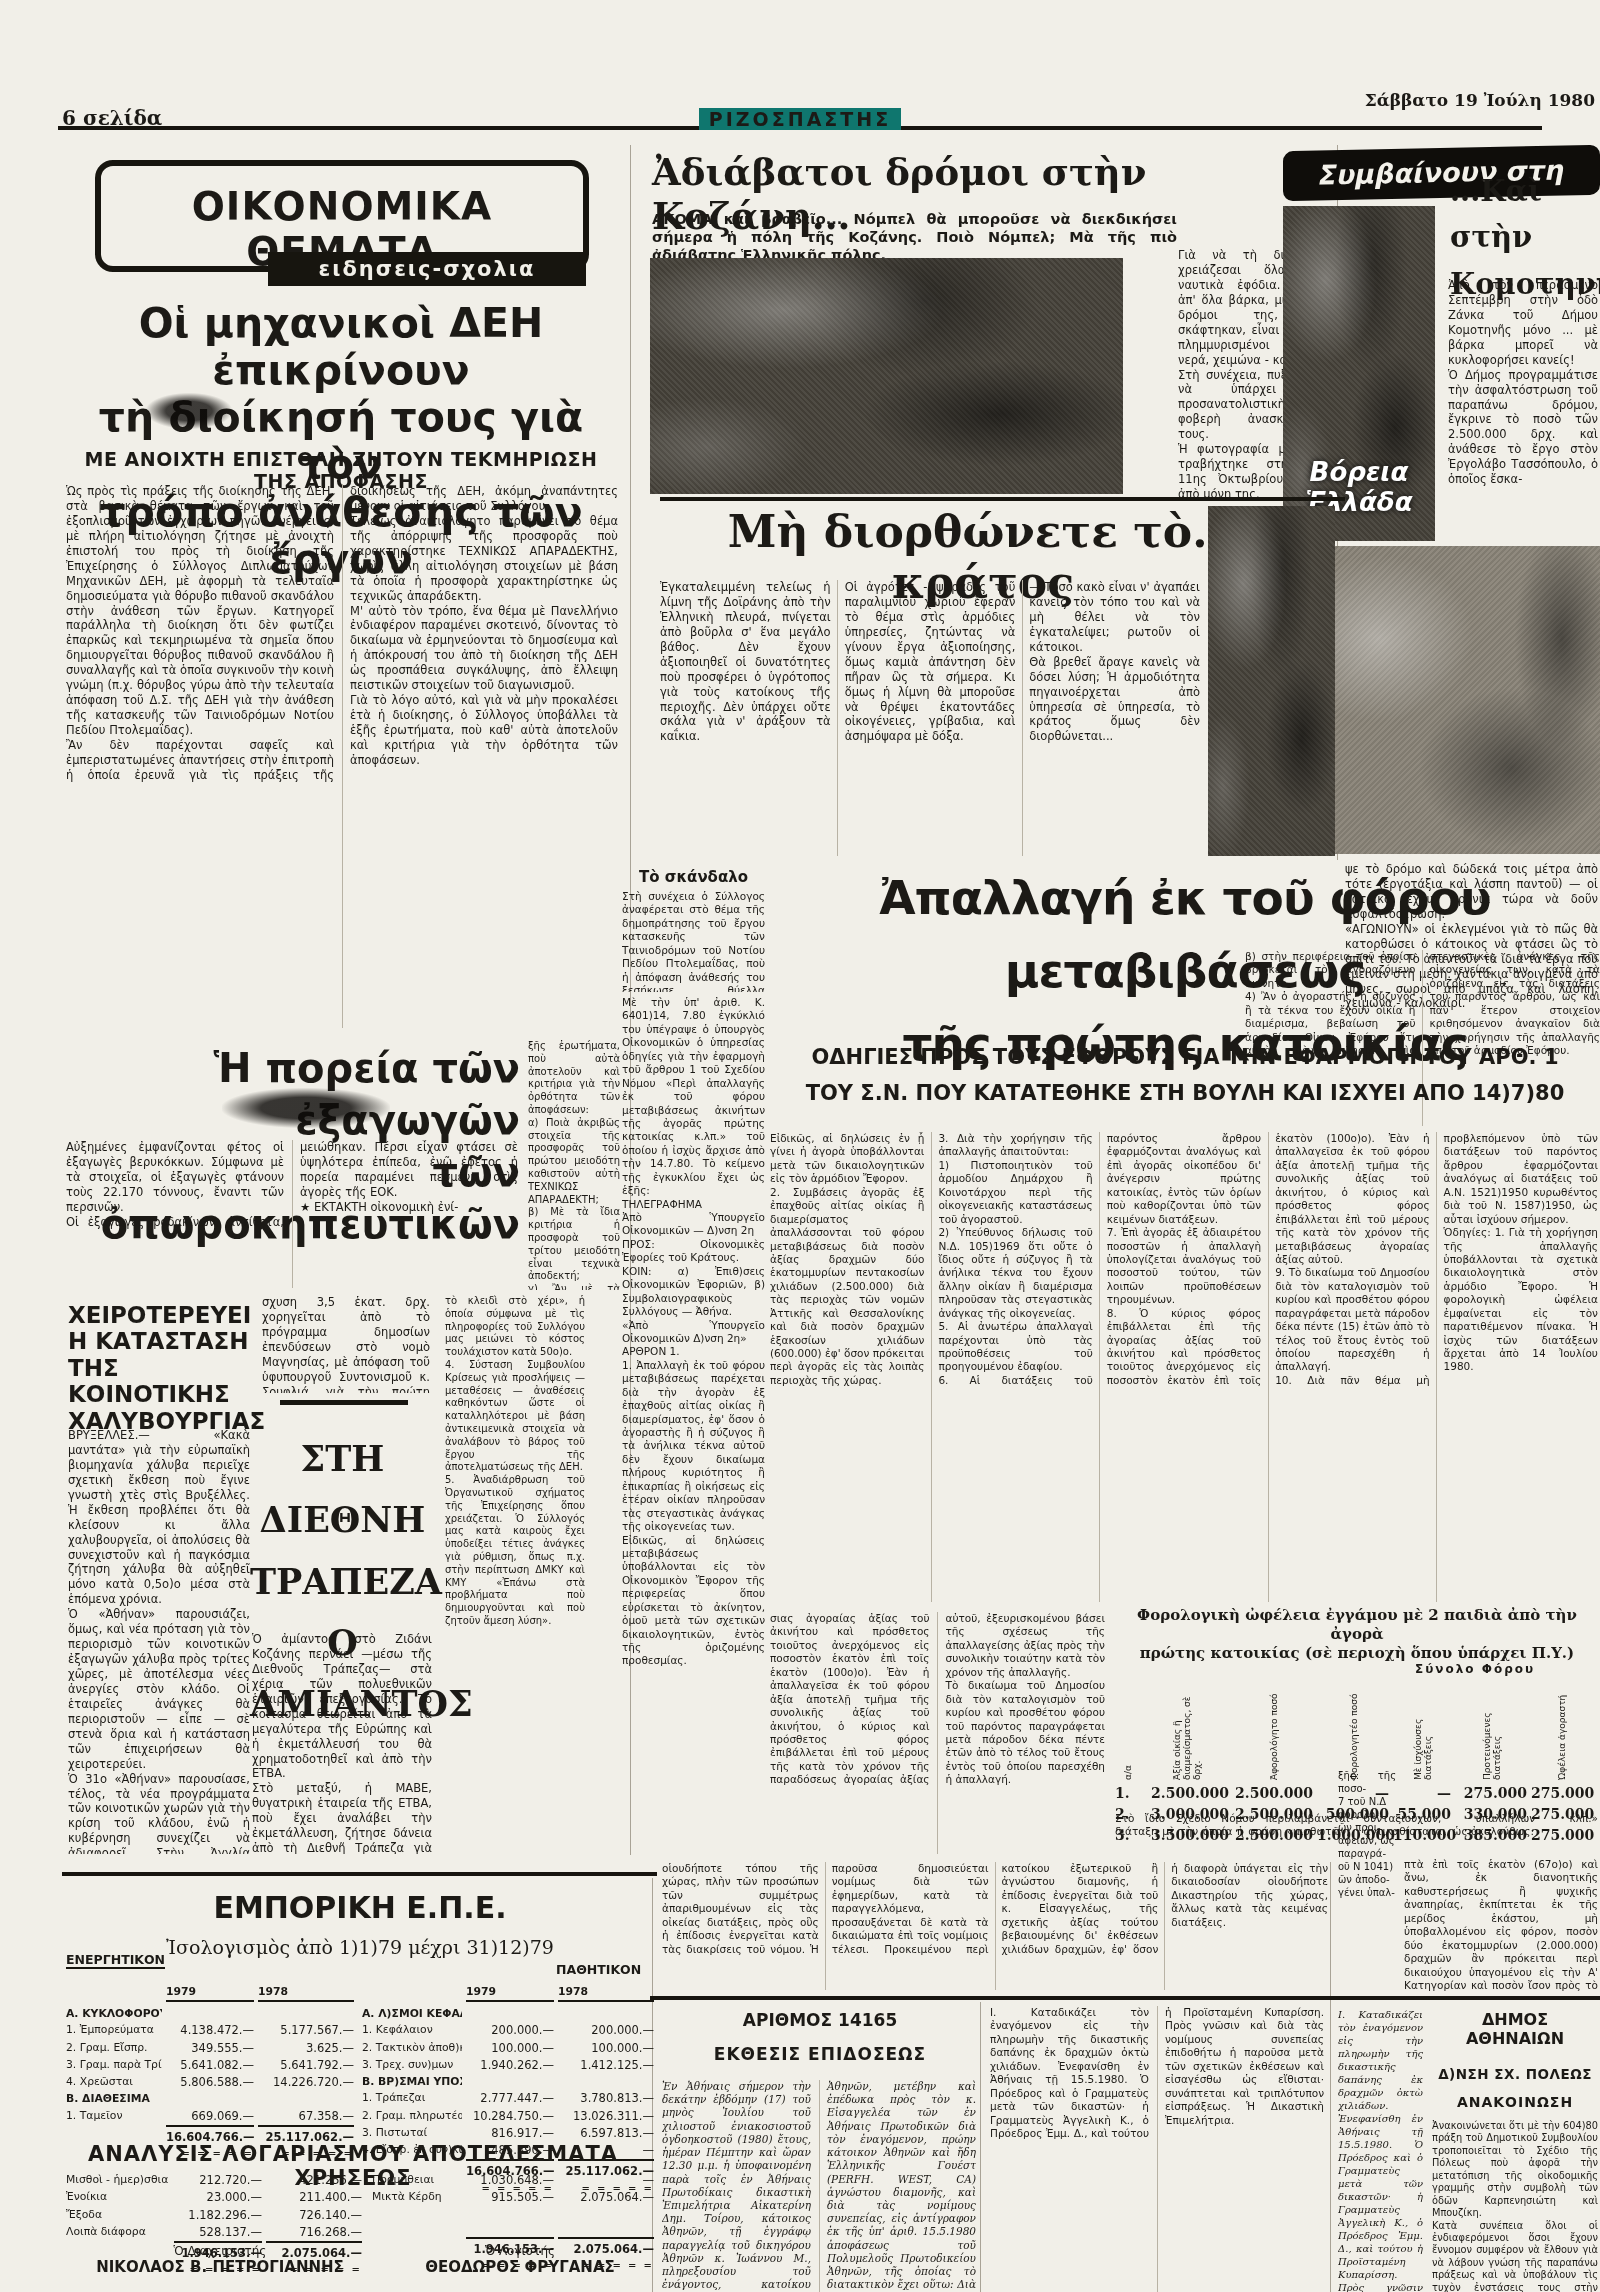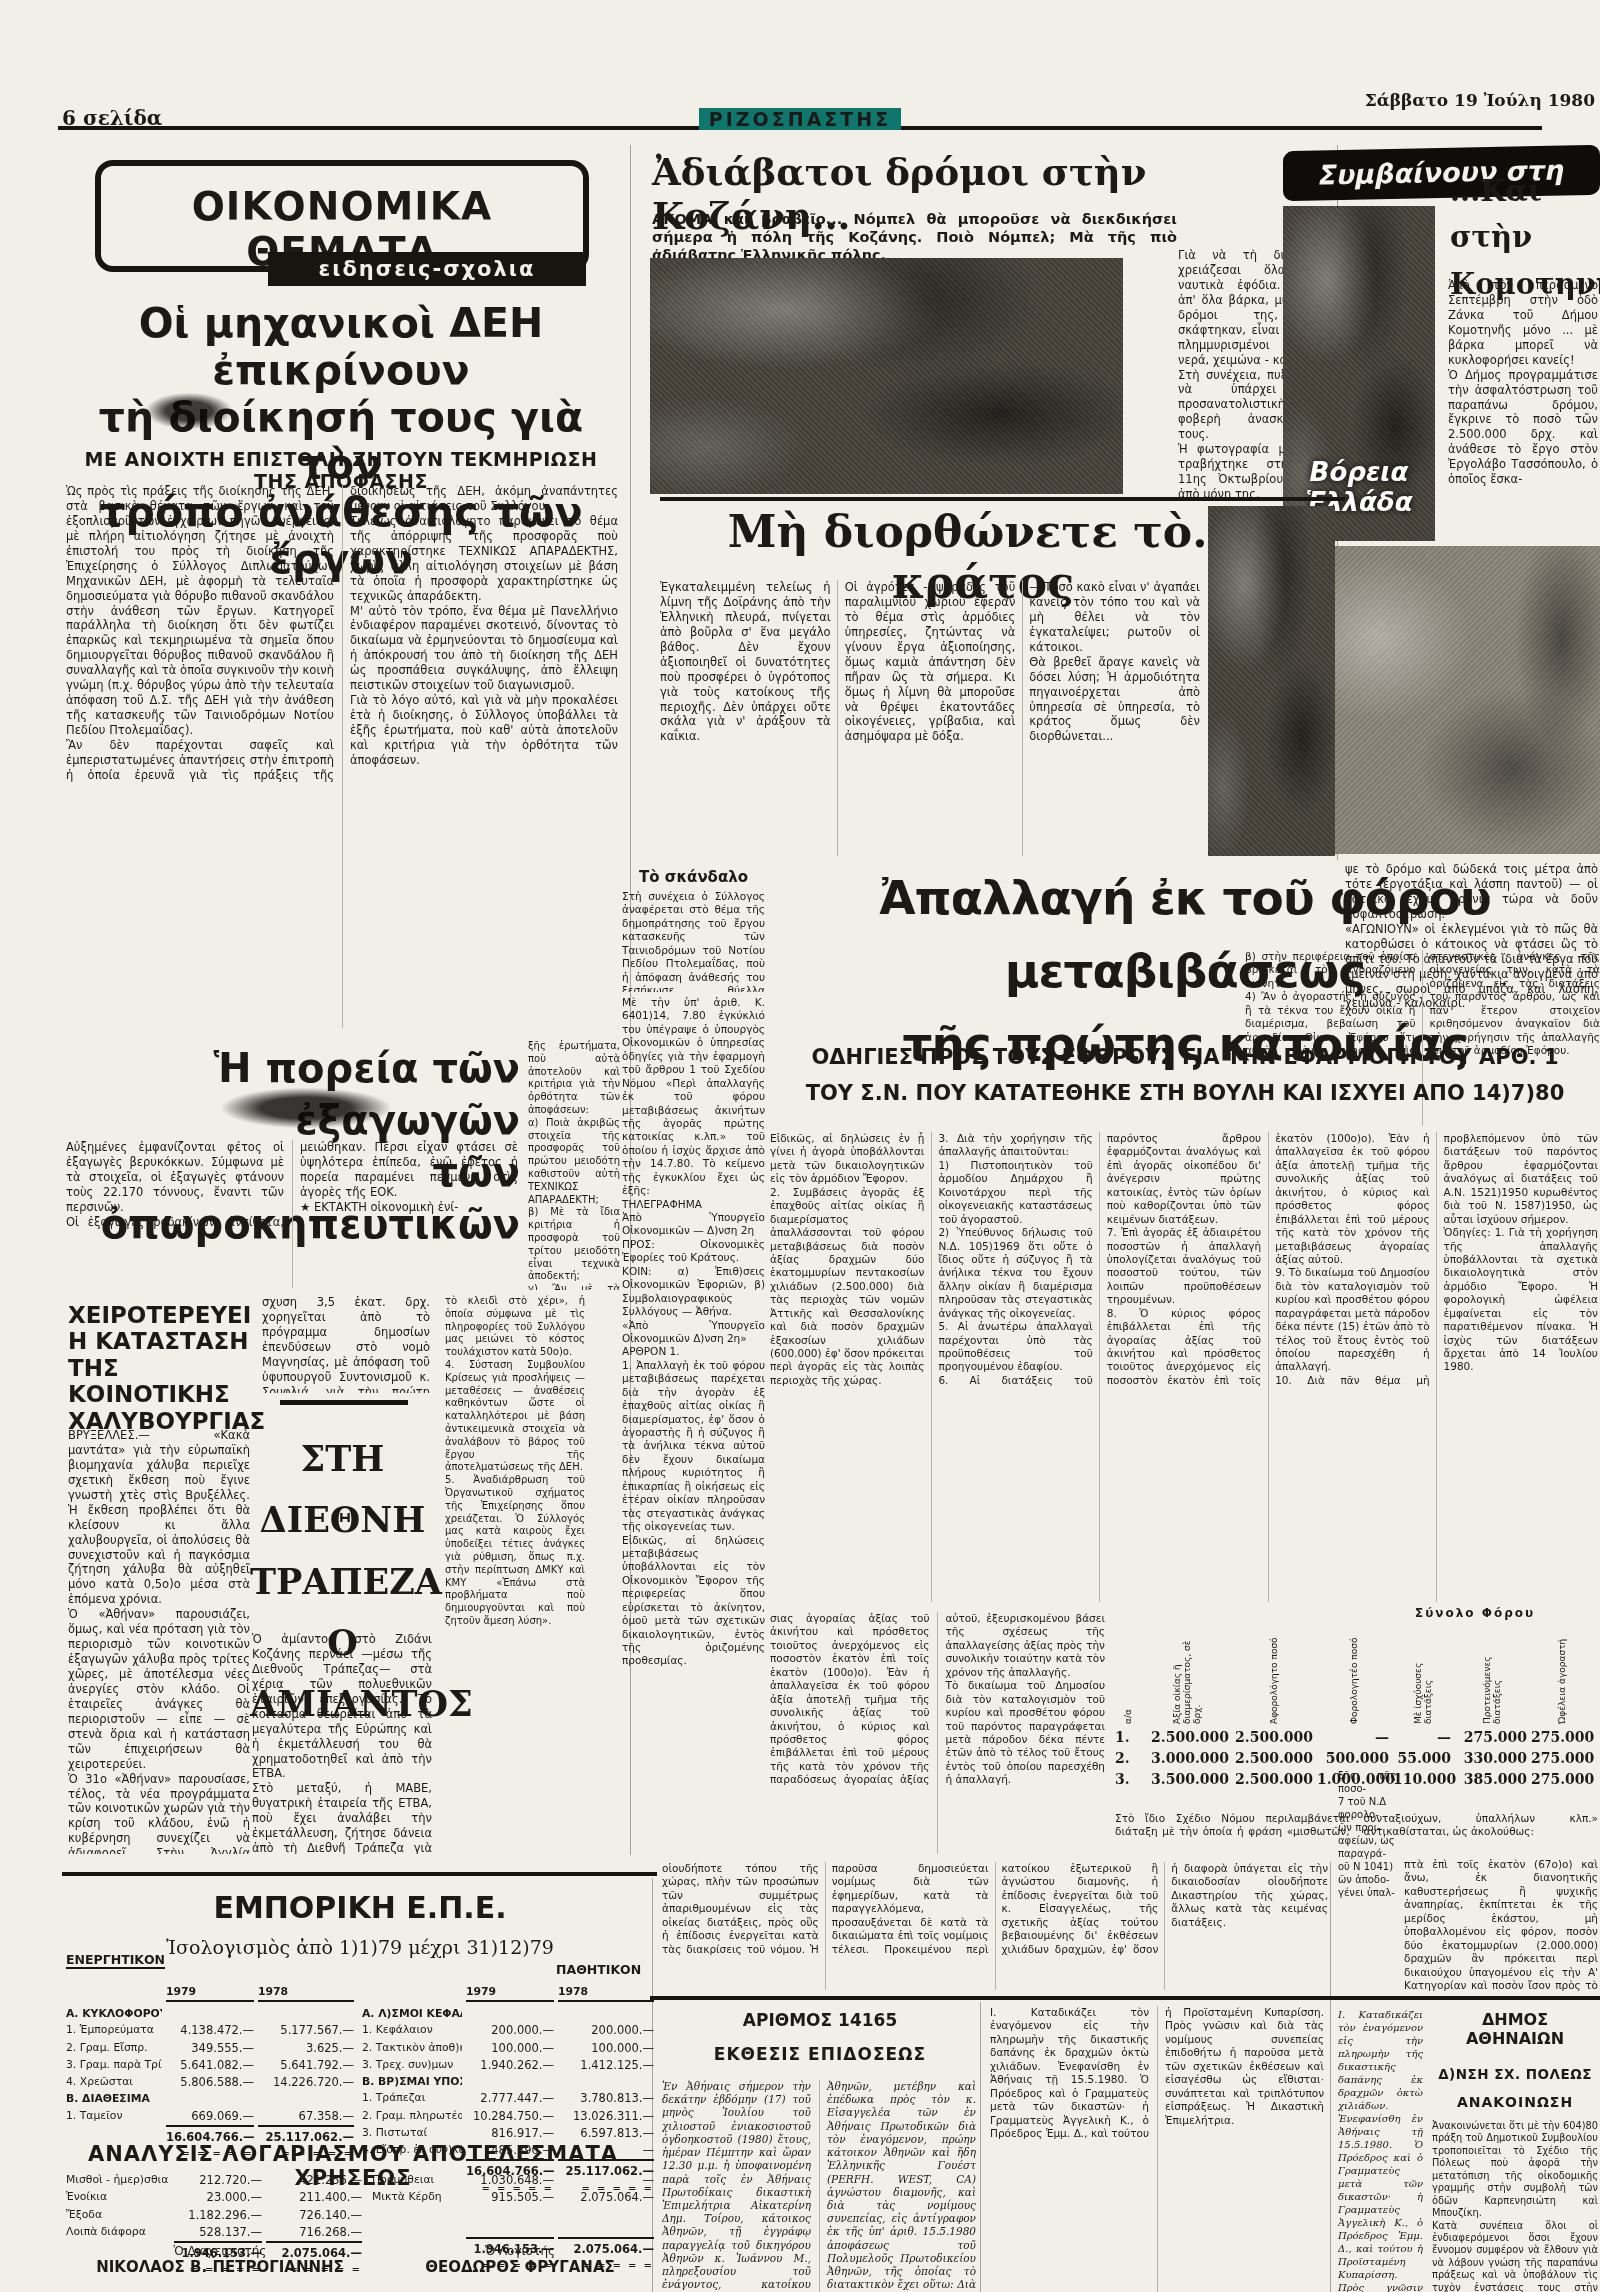--- a/index.html
+++ b/index.html
@@ -131,20 +131,22 @@
 6. Αἱ διατάξεις τοῦ παρόντος ἄρθρου ἐφαρμόζονται ἀναλόγως καὶ ἐπὶ ἀγορᾶς οἰκοπέδου δι' ἀνέγερσιν πρώτης κατοικίας, ἐντὸς τῶν ὁρίων ποὺ καθορίζονται ὑπὸ τῶν κειμένων διατάξεων.
 7. Ἐπὶ ἀγορᾶς ἐξ ἀδιαιρέτου ποσοστῶν ἡ ἀπαλλαγὴ ὑπολογίζεται ἀναλόγως τοῦ ποσοστοῦ τούτου, τῶν λοιπῶν προϋποθέσεων τηρουμένων.
 8. Ὁ κύριος φόρος ἐπιβάλλεται ἐπὶ τῆς ἀγοραίας ἀξίας τοῦ ἀκινήτου καὶ πρόσθετος τοιοῦτος ἀνερχόμενος εἰς ποσοστὸν ἑκατὸν ἐπὶ τοῖς ἑκατὸν (100ο)ο). Ἐὰν ἡ ἀπαλλαγεῖσα ἐκ τοῦ φόρου ἀξία ἀποτελῇ τμῆμα τῆς συνολικῆς ἀξίας τοῦ ἀκινήτου, ὁ κύριος καὶ πρόσθετος φόρος ἐπιβάλλεται ἐπὶ τοῦ μέρους τῆς κατὰ τὸν χρόνον τῆς μεταβιβάσεως ἀγοραίας ἀξίας αὐτοῦ.
 9. Τὸ δικαίωμα τοῦ Δημοσίου διὰ τὸν καταλογισμὸν τοῦ κυρίου καὶ προσθέτου φόρου παραγράφεται μετὰ πάροδον δέκα πέντε (15) ἐτῶν ἀπὸ τὸ τέλος τοῦ ἔτους ἐντὸς τοῦ ὁποίου παρεσχέθη ἡ ἀπαλλαγή.
 10. Διὰ πᾶν θέμα μὴ προβλεπόμενον ὑπὸ τῶν διατάξεων τοῦ παρόντος ἄρθρου ἐφαρμόζονται ἀναλόγως αἱ διατάξεις τοῦ Α.Ν. 1521)1950 κυρωθέντος διὰ τοῦ Ν. 1587)1950, ὡς αὗται ἰσχύουν σήμερον.
 Ὁδηγίες: 1. Γιὰ τὴ χορήγηση τῆς ἀπαλλαγῆς ὑποβάλλονται τὰ σχετικὰ δικαιολογητικὰ στὸν ἁρμόδιο Ἔφορο. Ἡ φορολογικὴ ὠφέλεια ἐμφαίνεται εἰς τὸν παρατιθέμενον πίνακα. Ἡ ἰσχὺς τῶν διατάξεων ἄρχεται ἀπὸ 14 Ἰουλίου 1980.</div>
 <div class="abs t cols2 body-xs" style="left:770px;top:1612px;width:335px;height:242px;overflow:hidden;">σιας ἀγοραίας ἀξίας τοῦ ἀκινήτου καὶ πρόσθετος τοιοῦτος ἀνερχόμενος εἰς ποσοστὸν ἑκατὸν ἐπὶ τοῖς ἑκατὸν (100ο)ο). Ἐὰν ἡ ἀπαλλαγεῖσα ἐκ τοῦ φόρου ἀξία ἀποτελῇ τμῆμα τῆς συνολικῆς ἀξίας τοῦ ἀκινήτου, ὁ κύριος καὶ πρόσθετος φόρος ἐπιβάλλεται ἐπὶ τοῦ μέρους τῆς κατὰ τὸν χρόνον τῆς παραδόσεως ἀγοραίας ἀξίας αὐτοῦ, ἐξευρισκομένου βάσει τῆς σχέσεως τῆς ἀπαλλαγείσης ἀξίας πρὸς τὴν συνολικὴν τοιαύτην κατὰ τὸν χρόνον τῆς ἀπαλλαγῆς.
 Τὸ δικαίωμα τοῦ Δημοσίου διὰ τὸν καταλογισμὸν τοῦ κυρίου καὶ προσθέτου φόρου τοῦ παρόντος παραγράφεται μετὰ πάροδον δέκα πέντε ἐτῶν ἀπὸ τὸ τέλος τοῦ ἔτους ἐντὸς τοῦ ὁποίου παρεσχέθη ἡ ἀπαλλαγή.</div>
 
 <div class="abs" style="left:1115px;top:1606px;width:484px;">
+  <div class="ctr t serif" style="font-size:15px;font-weight:bold;line-height:1.25;">Φορολογικὴ ὠφέλεια ἐγγάμου μὲ 2 παιδιὰ ἀπὸ τὴν ἀγορὰ
+πρώτης κατοικίας (σὲ περιοχὴ ὅπου ὑπάρχει Π.Υ.)</div>
   <div style="position:relative;height:16px;">
     <div class="abs" style="left:300px;top:0;font-size:12px;font-weight:bold;letter-spacing:2px;">Σύνολο Φόρου</div>
   </div>
   <div class="taxgrid">
     <div class="rot">α/α</div>
     <div class="rot">Ἀξία οἰκίας ἢ διαμερίσματος, σὲ δρχ.</div>
     <div class="rot">Ἀφορολόγητο ποσό</div>
     <div class="rot">Φορολογητέο ποσό</div>
     <div class="rot">Μὲ ἰσχύουσες διατάξεις</div>
     <div class="rot">Προτεινόμενες διατάξεις</div>

